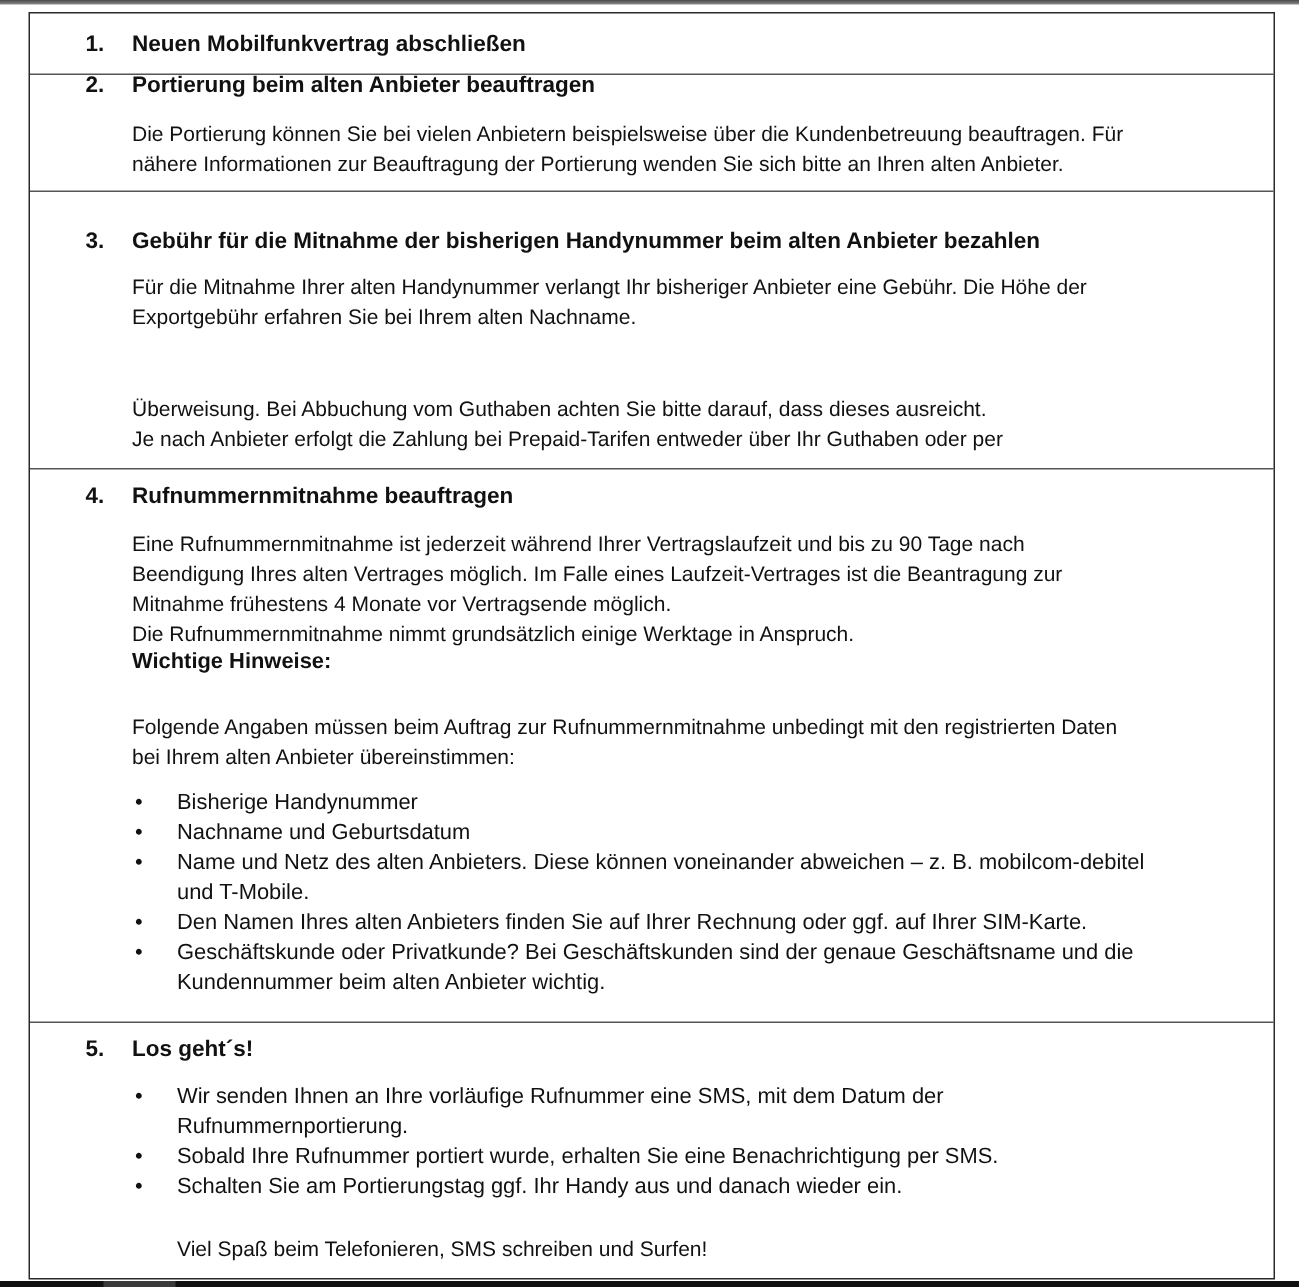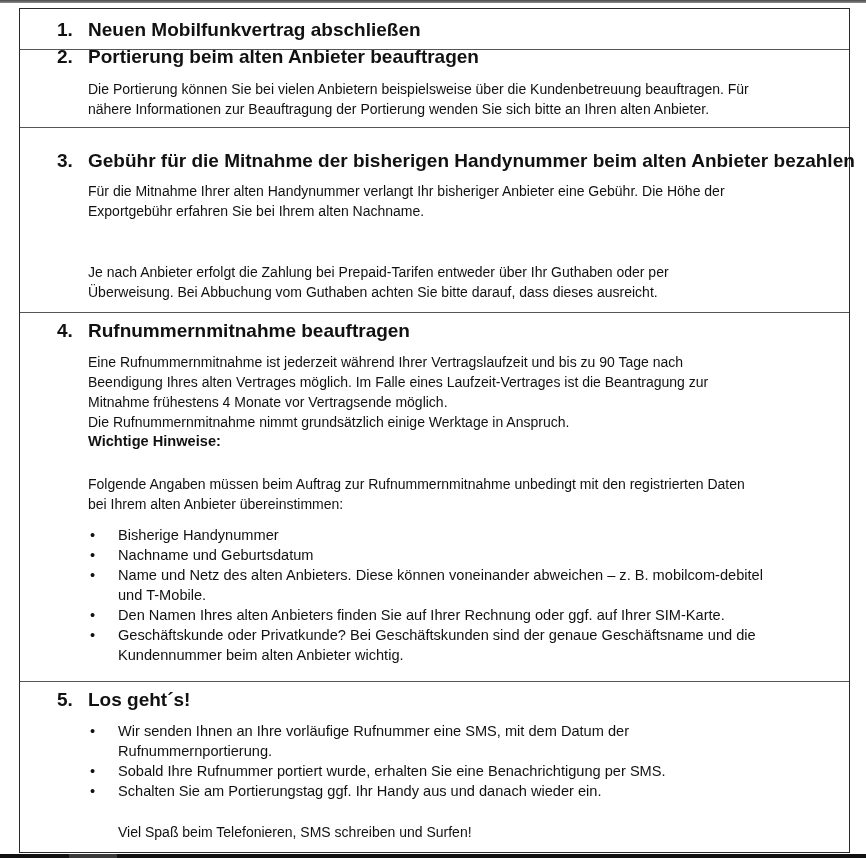--- a/index.html
+++ b/index.html
@@ -46,21 +46,21 @@
     left: 0;
     width: 100%;
     box-sizing: border-box;
     border-bottom: 1px solid #555555;
   }
   .section.last { border-bottom: none; text-decoration: underline; }
   .sec-title {
     position: absolute;
     left: 37px;
     font-weight: bold;
-    font-size: 19px;
+    font-size: 15px;
     line-height: 20px;
     white-space: nowrap;
   }
   .sec-num {
     display: inline-block;
     width: 31px;
   }
   .para {
     position: absolute;
     left: 68px;
@@ -120,22 +120,22 @@
 
   <div class="section" style="top:132px; height:172px;">
     <div class="sec-title" style="top:10px;">
       <span class="sec-num">3.</span><span>Gebühr für die Mitnahme der bisherigen Handynummer beim alten Anbieter bezahlen</span>
     </div>
     <div class="para" style="top:40px;">
       <span class="ln">Für die Mitnahme Ihrer alten Handynummer verlangt Ihr bisheriger Anbieter eine Gebühr. Die Höhe der</span>
       <span class="ln">Exportgebühr erfahren Sie bei Ihrem alten Nachname.</span>
     </div>
     <div class="para" style="top:121px;">
+      <span class="ln">Überweisung. Bei Abbuchung vom Guthaben achten Sie bitte darauf, dass dieses ausreicht.</span>
       <span class="ln">Je nach Anbieter erfolgt die Zahlung bei Prepaid-Tarifen entweder über Ihr Guthaben oder per</span>
-      <span class="ln">Überweisung. Bei Abbuchung vom Guthaben achten Sie bitte darauf, dass dieses ausreicht.</span>
     </div>
   </div>
 
   <div class="section" style="top:304px; height:369px;">
     <div class="sec-title" style="top:8px;">
       <span class="sec-num">4.</span><span>Rufnummernmitnahme beauftragen</span>
     </div>
     <div class="para" style="top:39px;">
       <span class="ln">Eine Rufnummernmitnahme ist jederzeit während Ihrer Vertragslaufzeit und bis zu 90 Tage nach</span>
       <span class="ln">Beendigung Ihres alten Vertrages möglich. Im Falle eines Laufzeit-Vertrages ist die Beantragung zur</span>

